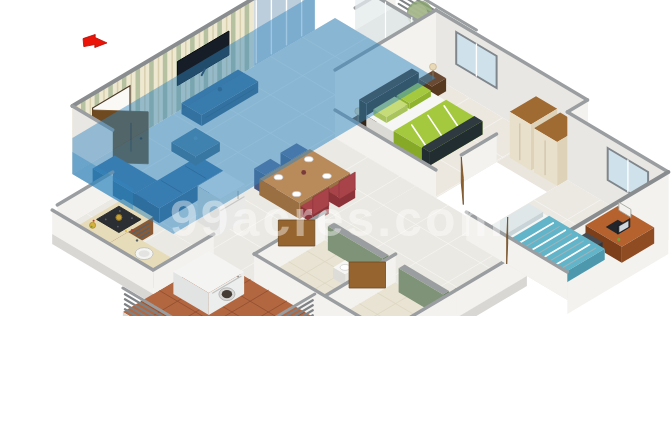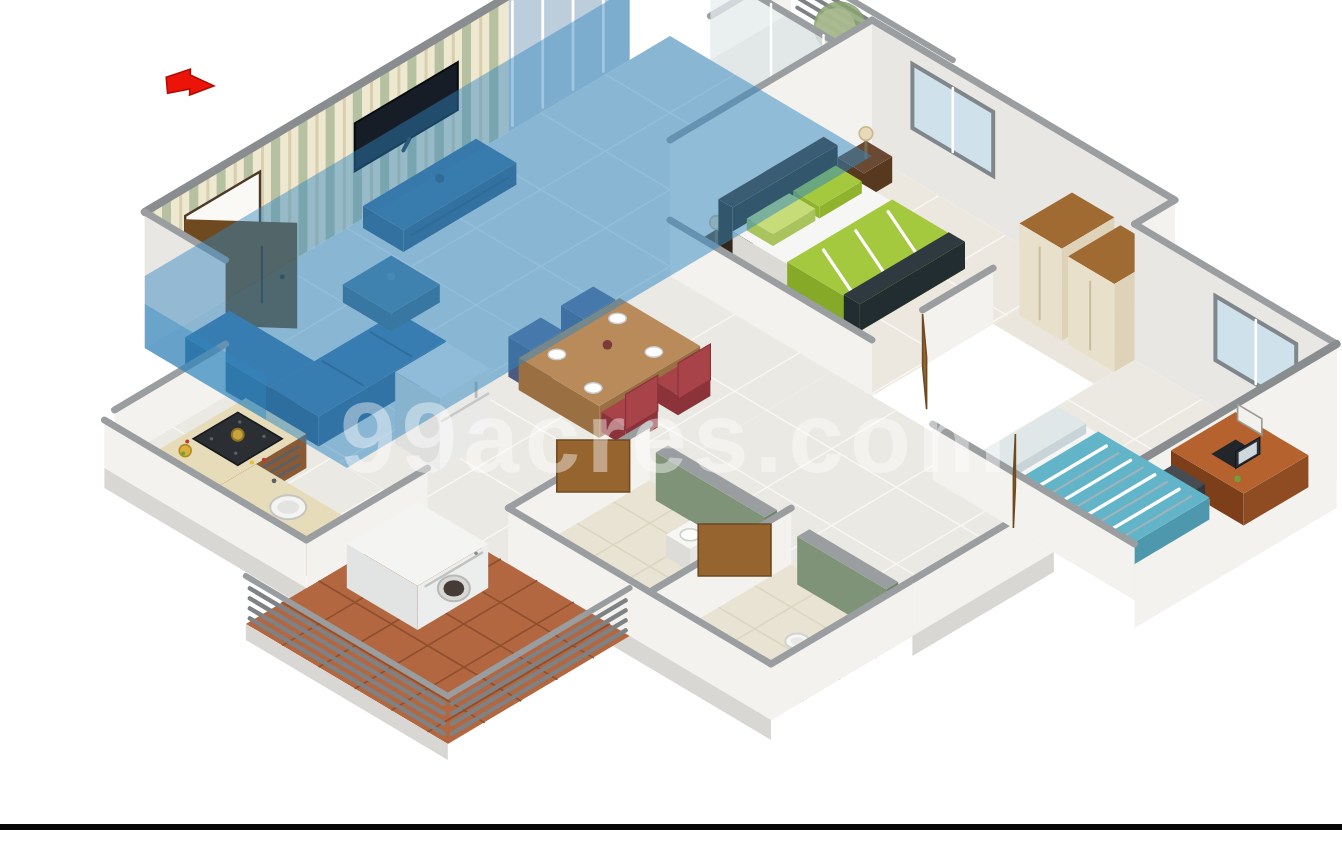--- a/index.html
+++ b/index.html
@@ -1,16 +1,16 @@
 <!DOCTYPE html>
 <html><head>
 <meta charset="utf-8">
 <style>
   html,body{margin:0;padding:0;background:#fff;}
-  #stage{position:relative;width:671px;height:422px;background:#ffffff;overflow:hidden;
+  #stage{position:relative;width:671px;height:316px;background:#ffffff;overflow:hidden;
          font-family:"Liberation Sans", sans-serif;}
   #scene{position:absolute;left:0;top:0;}
   #disclaimer{position:absolute;left:120px;top:399px;font-size:8px;color:#58595b;
               letter-spacing:.1px;white-space:nowrap;}
   #bottom-rule{position:absolute;left:0;top:412px;width:671px;height:3px;background:#070707;}
 </style>
 </head>
 <body>
 
 <div id="stage">

